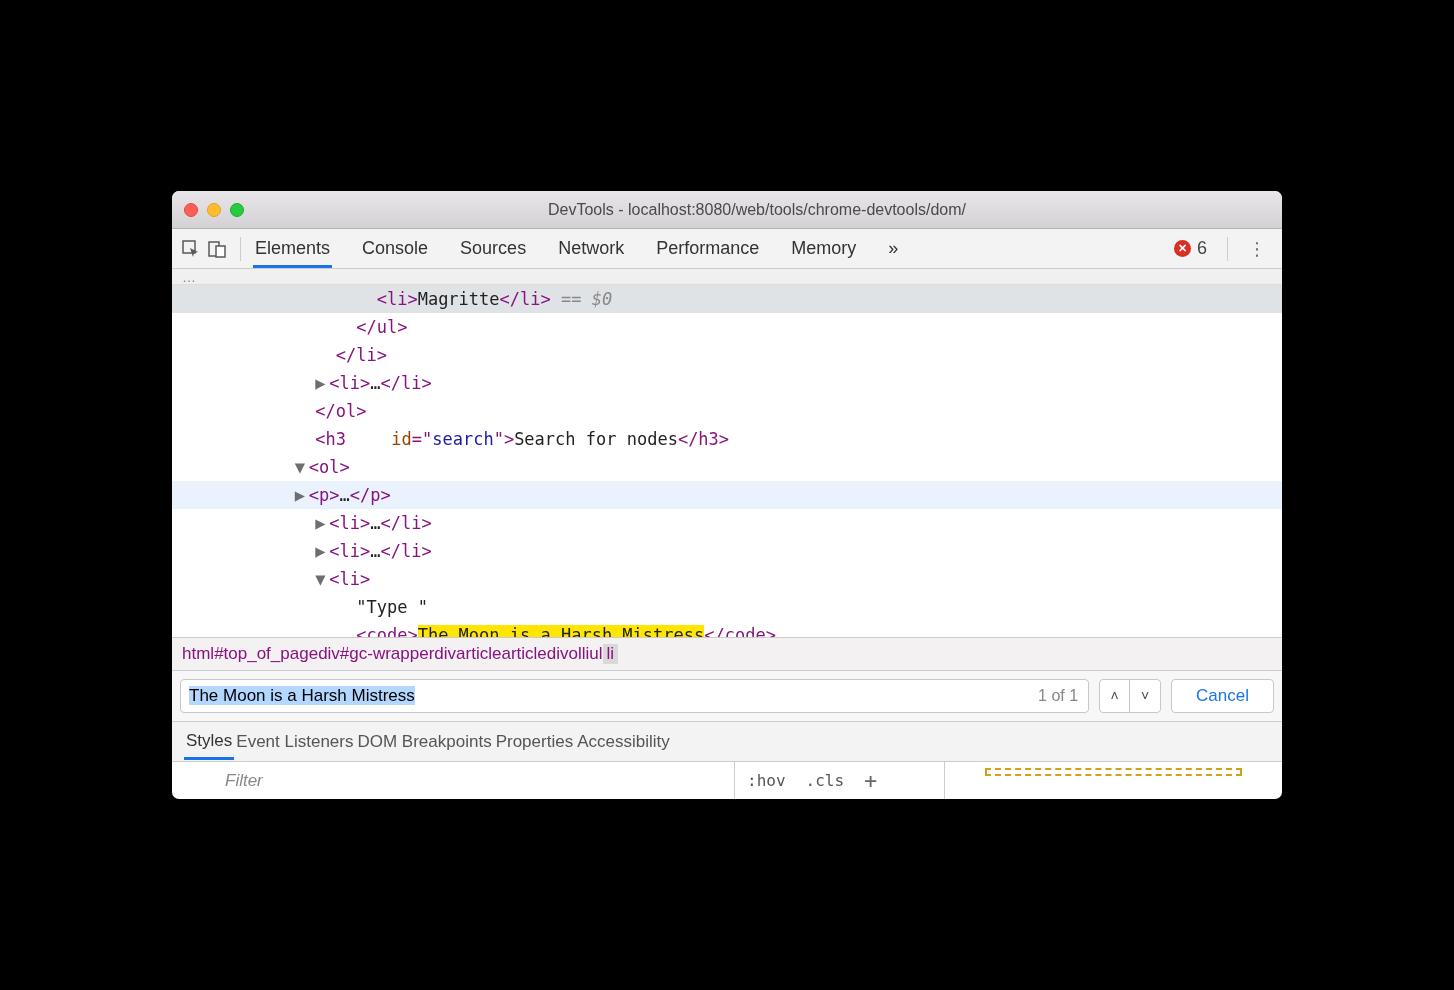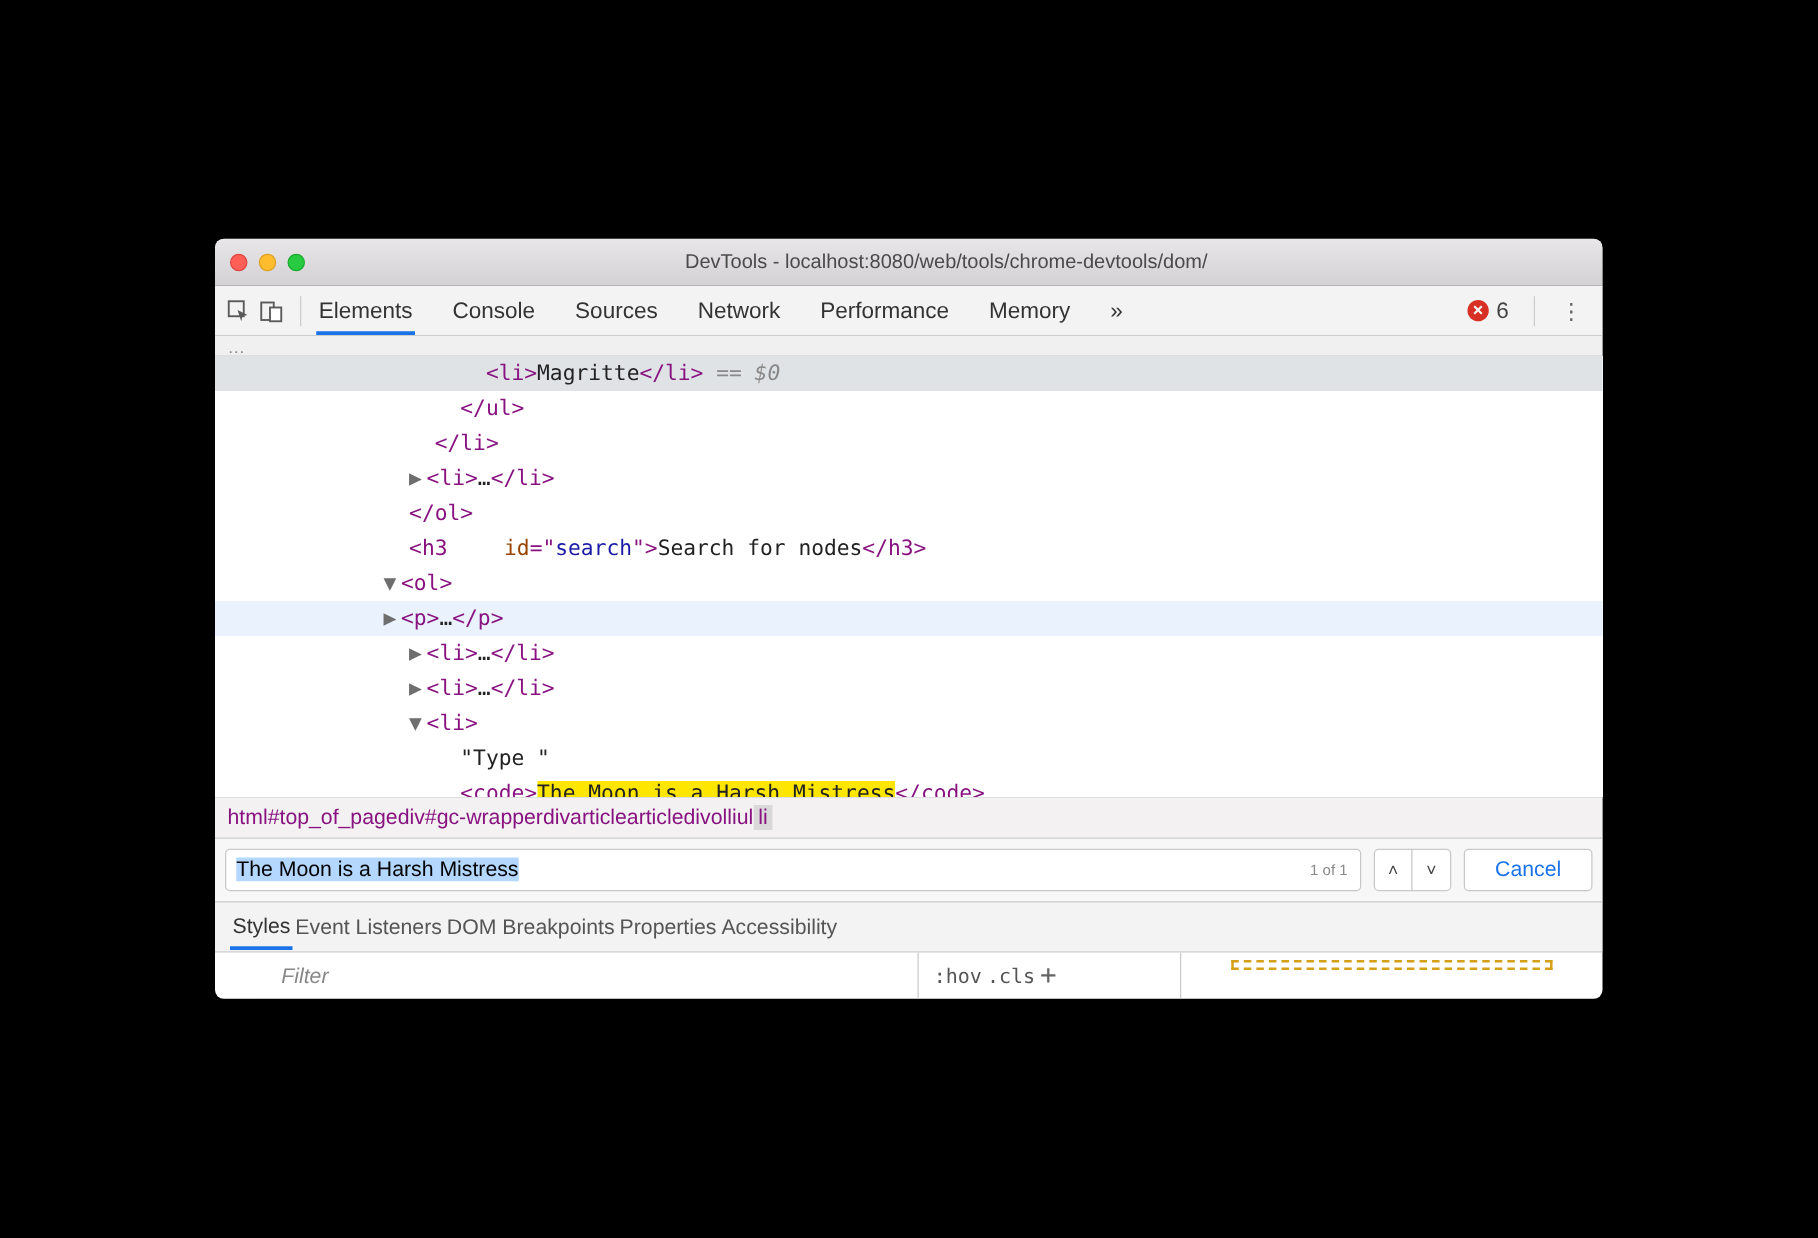--- a/index.html
+++ b/index.html
@@ -57,21 +57,21 @@
   .errdot { width:17px;height:17px;border-radius:50%;background:#d93025;color:#fff;display:inline-flex;align-items:center;justify-content:center;font-size:11px;font-weight:bold;}
   .kebab { font-size:18px;color:#666; padding:0 8px;}
   .crumbbar {
     height: 16px;
     background: #f0f0f0;
     border-bottom: 1px solid #ddd;
     display:flex; align-items:center; padding:0 10px; color:#888;font-size:14px;
   }
 
   .dom { flex:1; overflow:auto; background:#fff; font-family: Menlo, Consolas, monospace; font-size:17px; line-height:28px; }
-  .row { white-space: pre; padding-left: 12px; }
+  .row { white-space: pre; padding-left: 0; }
   .row.selected { background: #e0e3e6; }
   .row.hover { background: #eaf2fd; }
   .ta { color:#881280; } 
   .at { color:#994500;margin-left:35px; } 
   .av { color:#1a1aa6; } 
   .tx { color:#222; }
   .eq { color:#888; font-style:italic; }
   .arrow { display:inline-block; width:14px; color:#6e6e6e; }
   .hl { background:#ffe600; }
 
@@ -87,39 +87,39 @@
 
   .searchbar {
     border-top:1px solid #ccc;
     background:#f7f7f7;
     padding:8px;
     display:flex; gap:10px; align-items:center;
   }
   .searchbox { flex:1; display:flex; align-items:center; background:#fff;border:1px solid #c8c8c8;border-radius:4px; height:34px;}
   .searchinput { flex:1; border:none;outline:none;font-size:17px; padding:0 8px;}
   .searchinput .seltext { background:#b3d7ff; }
-  .searchcount { color:#888; padding:0 10px; font-size:12px;}
+  .searchcount { color:#888; padding:0 10px; font-size:16px;}
   .navbtns { display:flex; border:1px solid #c8c8c8; border-radius:4px; background:#fff; height:34px;}
   .navbtn { width:30px; display:flex;align-items:center;justify-content:center;font-size:14px;color:#444;}
   .navbtn:first-child { border-right:1px solid #c8c8c8;}
   .cancelbtn { border:1px solid #c8c8c8;border-radius:4px;background:#fff;color:#1a73e8;font-size:17px;padding:4px 24px;height:34px;display:flex;align-items:center;}
 
   .subtabs {
     background:#f3f3f3;
     border-top:1px solid #ccc;
     display:flex; padding:0 12px; font-size:17px; align-items:center; height:40px;
   }
   .subtab { color:#555; padding:8px 2px;}
   .subtab.active { color:#333; border-bottom:3px solid #1a73e8; padding-bottom:6px;}
 
   .stylerow {
     display:flex; border-top:1px solid #ccc; height:38px;padding-left:43px;
   }
   .filterbox { flex: 0 0 520px; border-right:1px solid #ccc; display:flex; align-items:center; padding:0 10px; color:#888; font-size:17px; font-style:italic;}
-  .stylebtns { display:flex; align-items:center; gap:4px; padding:0 12px; font-family:Menlo,monospace; font-size:16px; color:#555; border-right:1px solid #ccc; flex:0 0 210px;}
+  .stylebtns { display:flex; align-items:center; gap:20px; padding:0 12px; font-family:Menlo,monospace; font-size:16px; color:#555; border-right:1px solid #ccc; flex:0 0 210px;}
   .plus { font-size:22px; color:#666;}
   .dashed { flex:1; margin:6px 40px 0 40px; border:2px dashed #d4a017; height:8px; }
 </style>
 </head>
 <body>
 
 <div class="window">
 
   <div class="titlebar">
     <div class="traffic">

